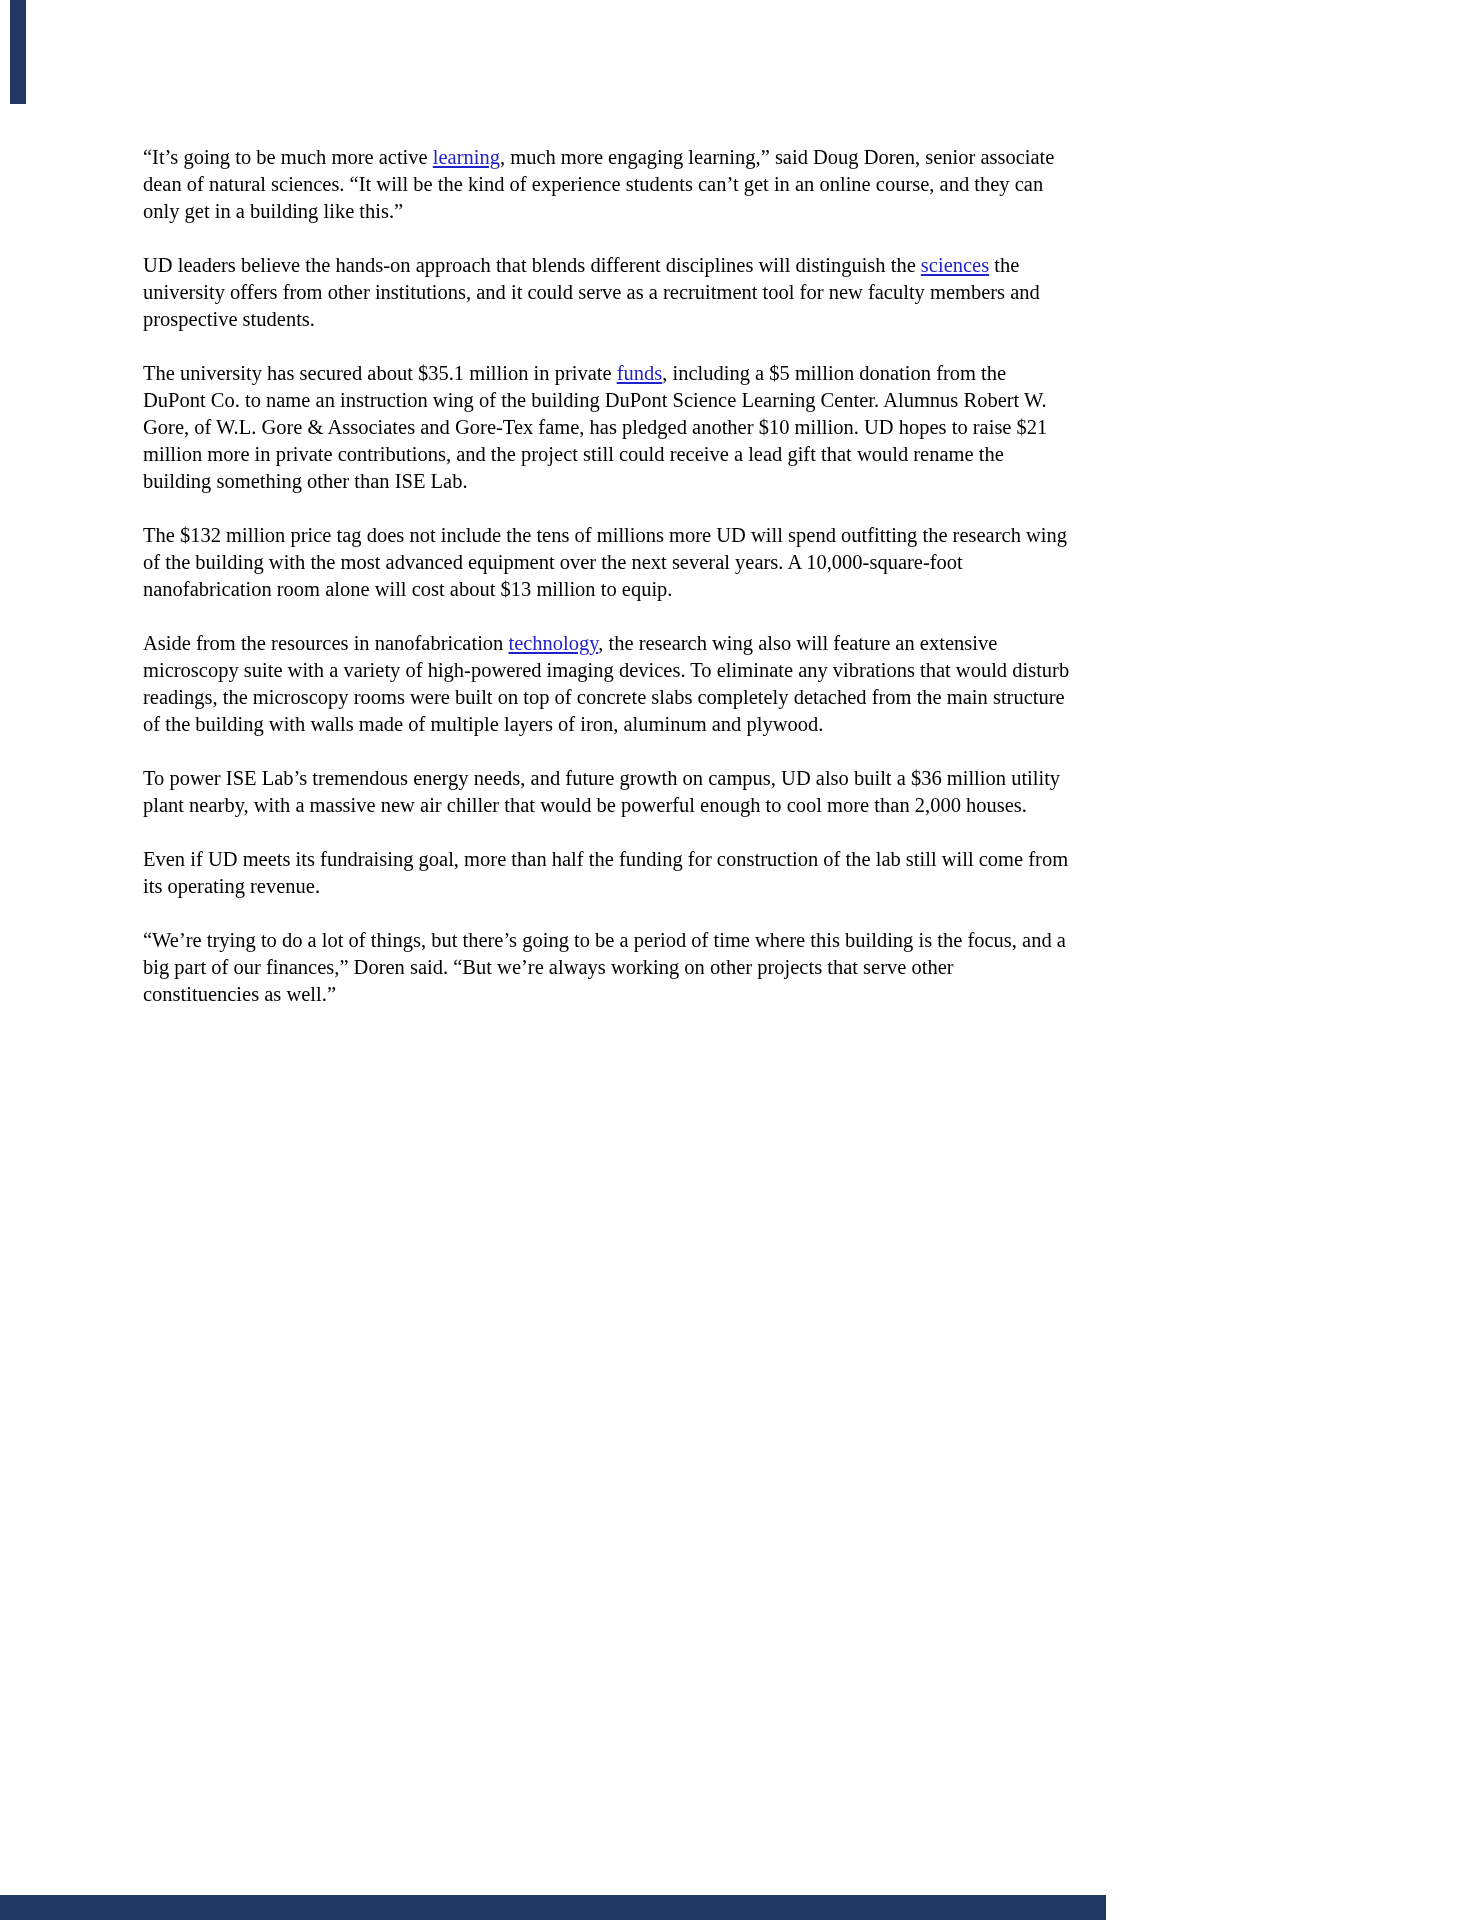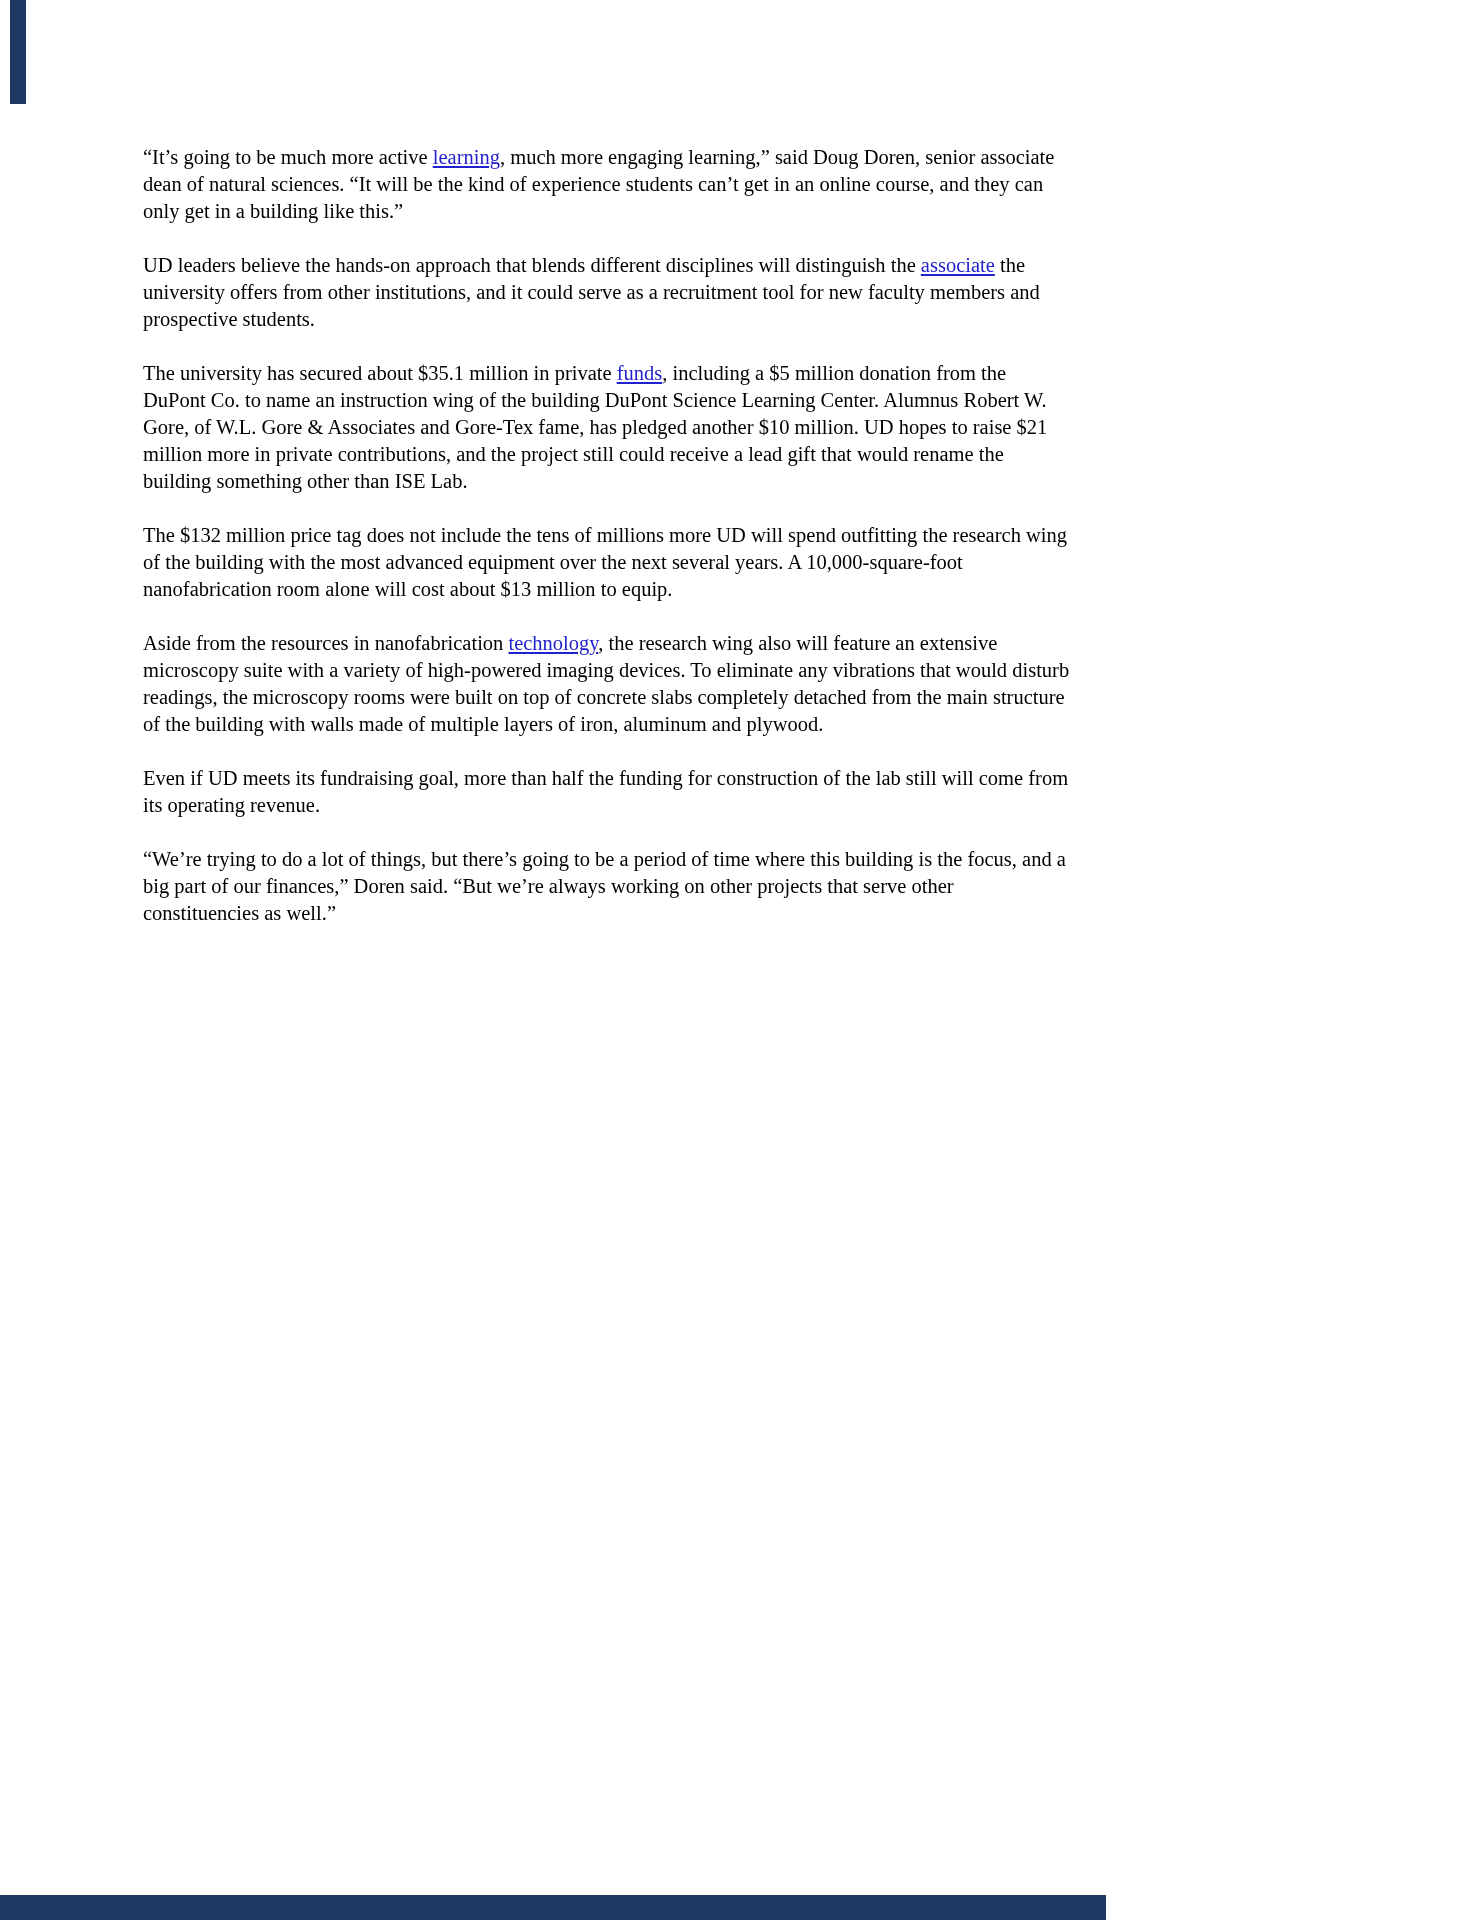--- a/index.html
+++ b/index.html
@@ -53,21 +53,22 @@
     cursor: pointer;
   }
 </style>
 </head>
 <body>
 
 <div class="page">
   <div class="accent-bar-top-left"></div>
   <div class="article-body">
       <p><span>“It’s going to be much more active </span><a class="doc-link" href="#">learning</a><span>, much more engaging learning,” said Doug Doren, senior associate dean of natural sciences. “It will be the kind of experience students can’t get in an online course, and they can only get in a building like this.”</span></p>
-      <p><span>UD leaders believe the hands-on approach that blends different disciplines will distinguish the </span><a class="doc-link" href="#">associate</a><span> the university offers from other institutions, and it could serve as a recruitment tool for new faculty members and prospective students.</span></p>
+      <p><span>UD leaders believe the hands-on approach that blends different disciplines will distinguish the </span><a class="doc-link" href="#">sciences</a><span> the university offers from other institutions, and it could serve as a recruitment tool for new faculty members and prospective students.</span></p>
       <p><span>The university has secured about $35.1 million in private </span><a class="doc-link" href="#">funds</a><span>, including a $5 million donation from the DuPont Co. to name an instruction wing of the building DuPont Science Learning Center. Alumnus Robert W. Gore, of W.L. Gore &amp; Associates and Gore-Tex fame, has pledged another $10 million. UD hopes to raise $21 million more in private contributions, and the project still could receive a lead gift that would rename the building something other than ISE Lab.</span></p>
       <p><span>The $132 million price tag does not include the tens of millions more UD will spend outfitting the research wing of the building with the most advanced equipment over the next several years. A 10,000-square-foot nanofabrication room alone will cost about $13 million to equip.</span></p>
       <p><span>Aside from the resources in nanofabrication </span><a class="doc-link" href="#">technology</a><span>, the research wing also will feature an extensive microscopy suite with a variety of high-powered imaging devices. To eliminate any vibrations that would disturb readings, the microscopy rooms were built on top of concrete slabs completely detached from the main structure of the building with walls made of multiple layers of iron, aluminum and plywood.</span></p>
+      <p><span>To power ISE Lab’s tremendous energy needs, and future growth on campus, UD also built a $36 million utility plant nearby, with a massive new air chiller that would be powerful enough to cool more than 2,000 houses.</span></p>
       <p><span>Even if UD meets its fundraising goal, more than half the funding for construction of the lab still will come from its operating revenue.</span></p>
       <p><span>“We’re trying to do a lot of things, but there’s going to be a period of time where this building is the focus, and a big part of our finances,” Doren said. “But we’re always working on other projects that serve other constituencies as well.”</span></p>
     </div>
   <div class="accent-bar-bottom"></div>
 </div>
 
 </body></html>

